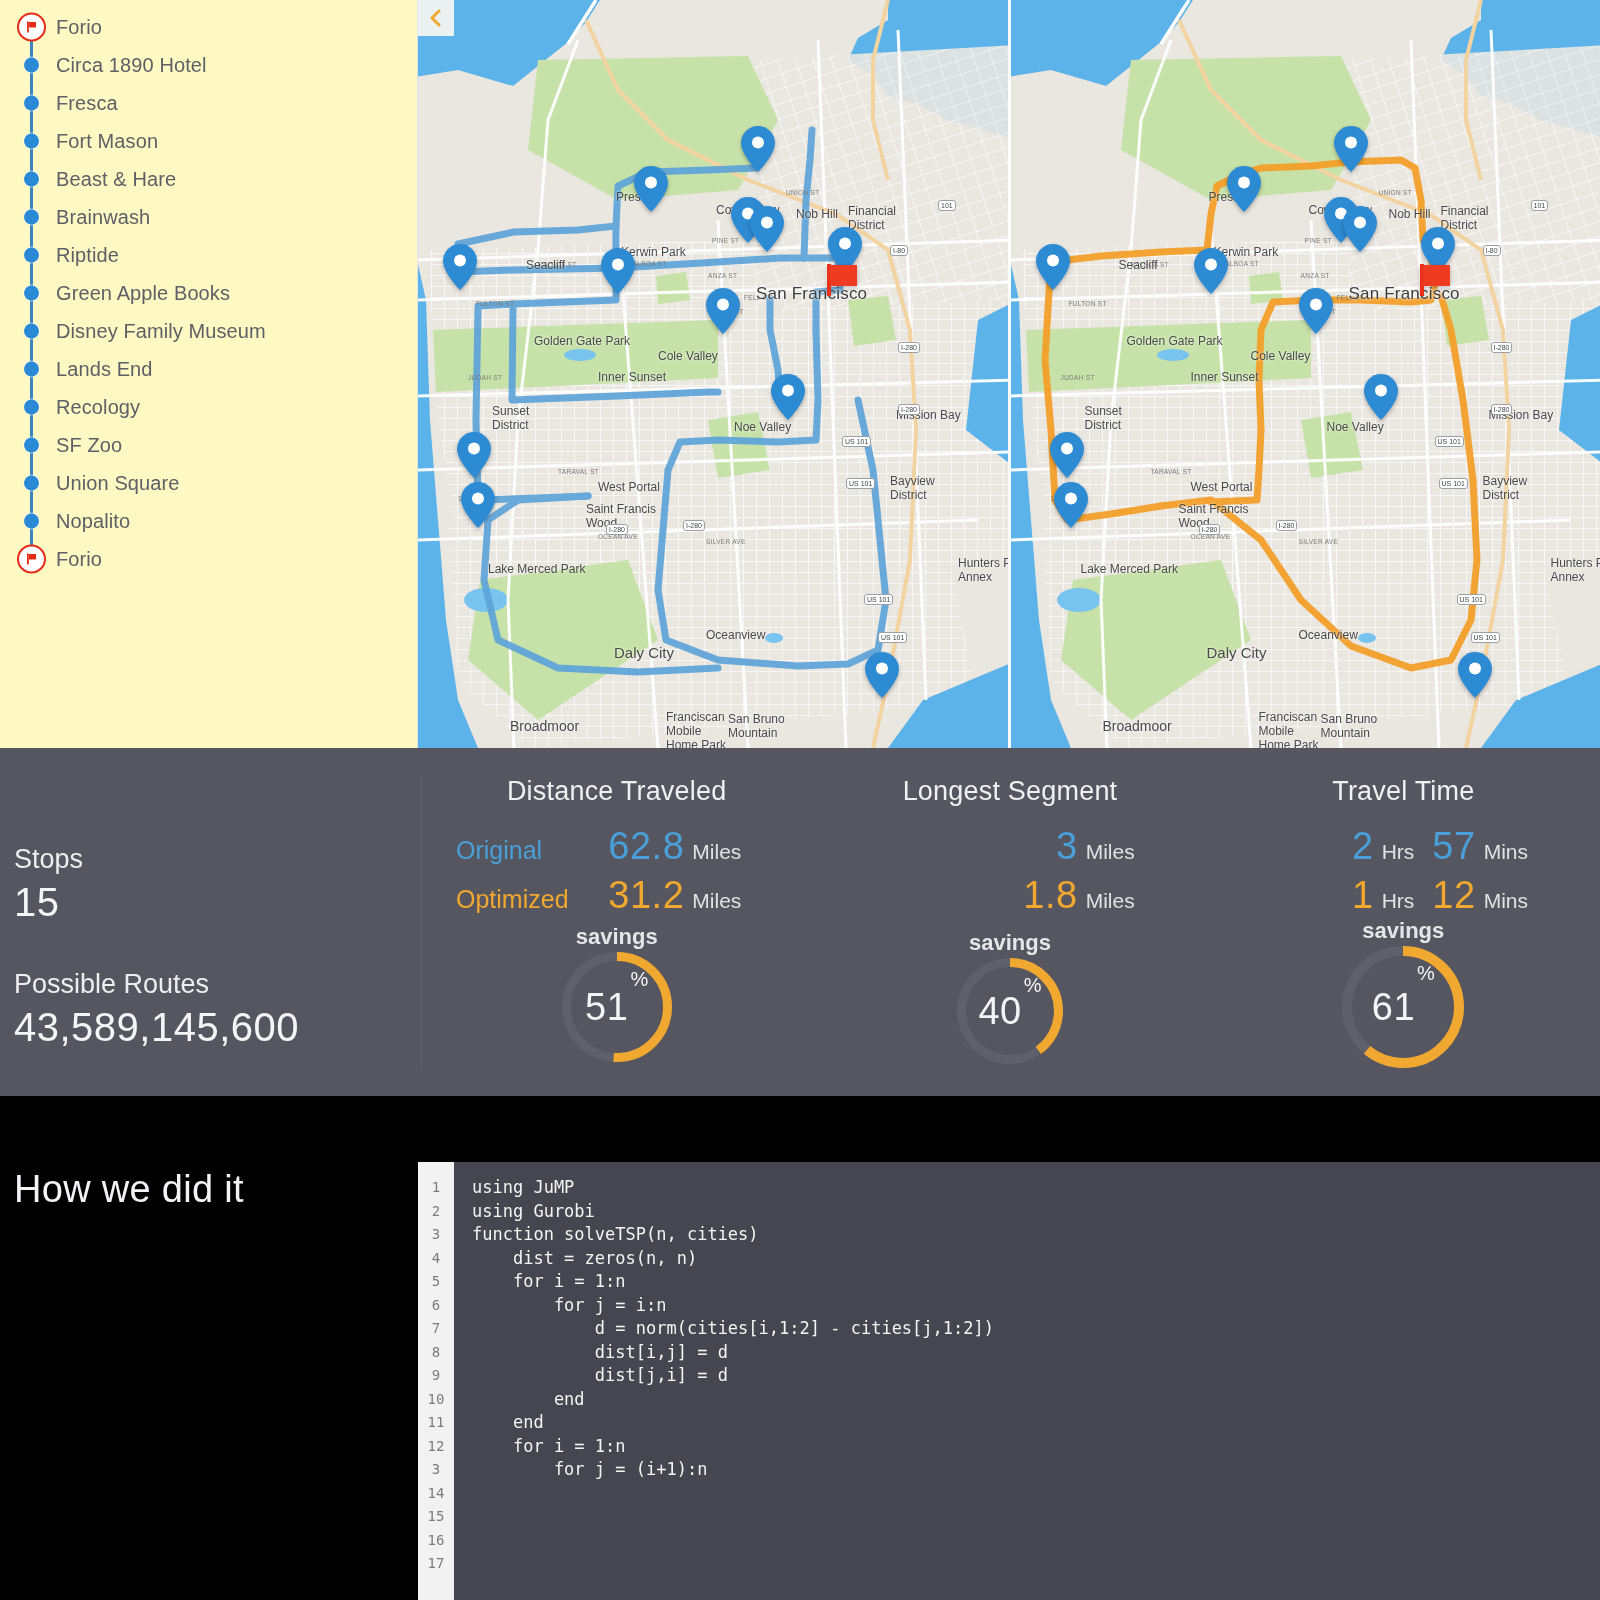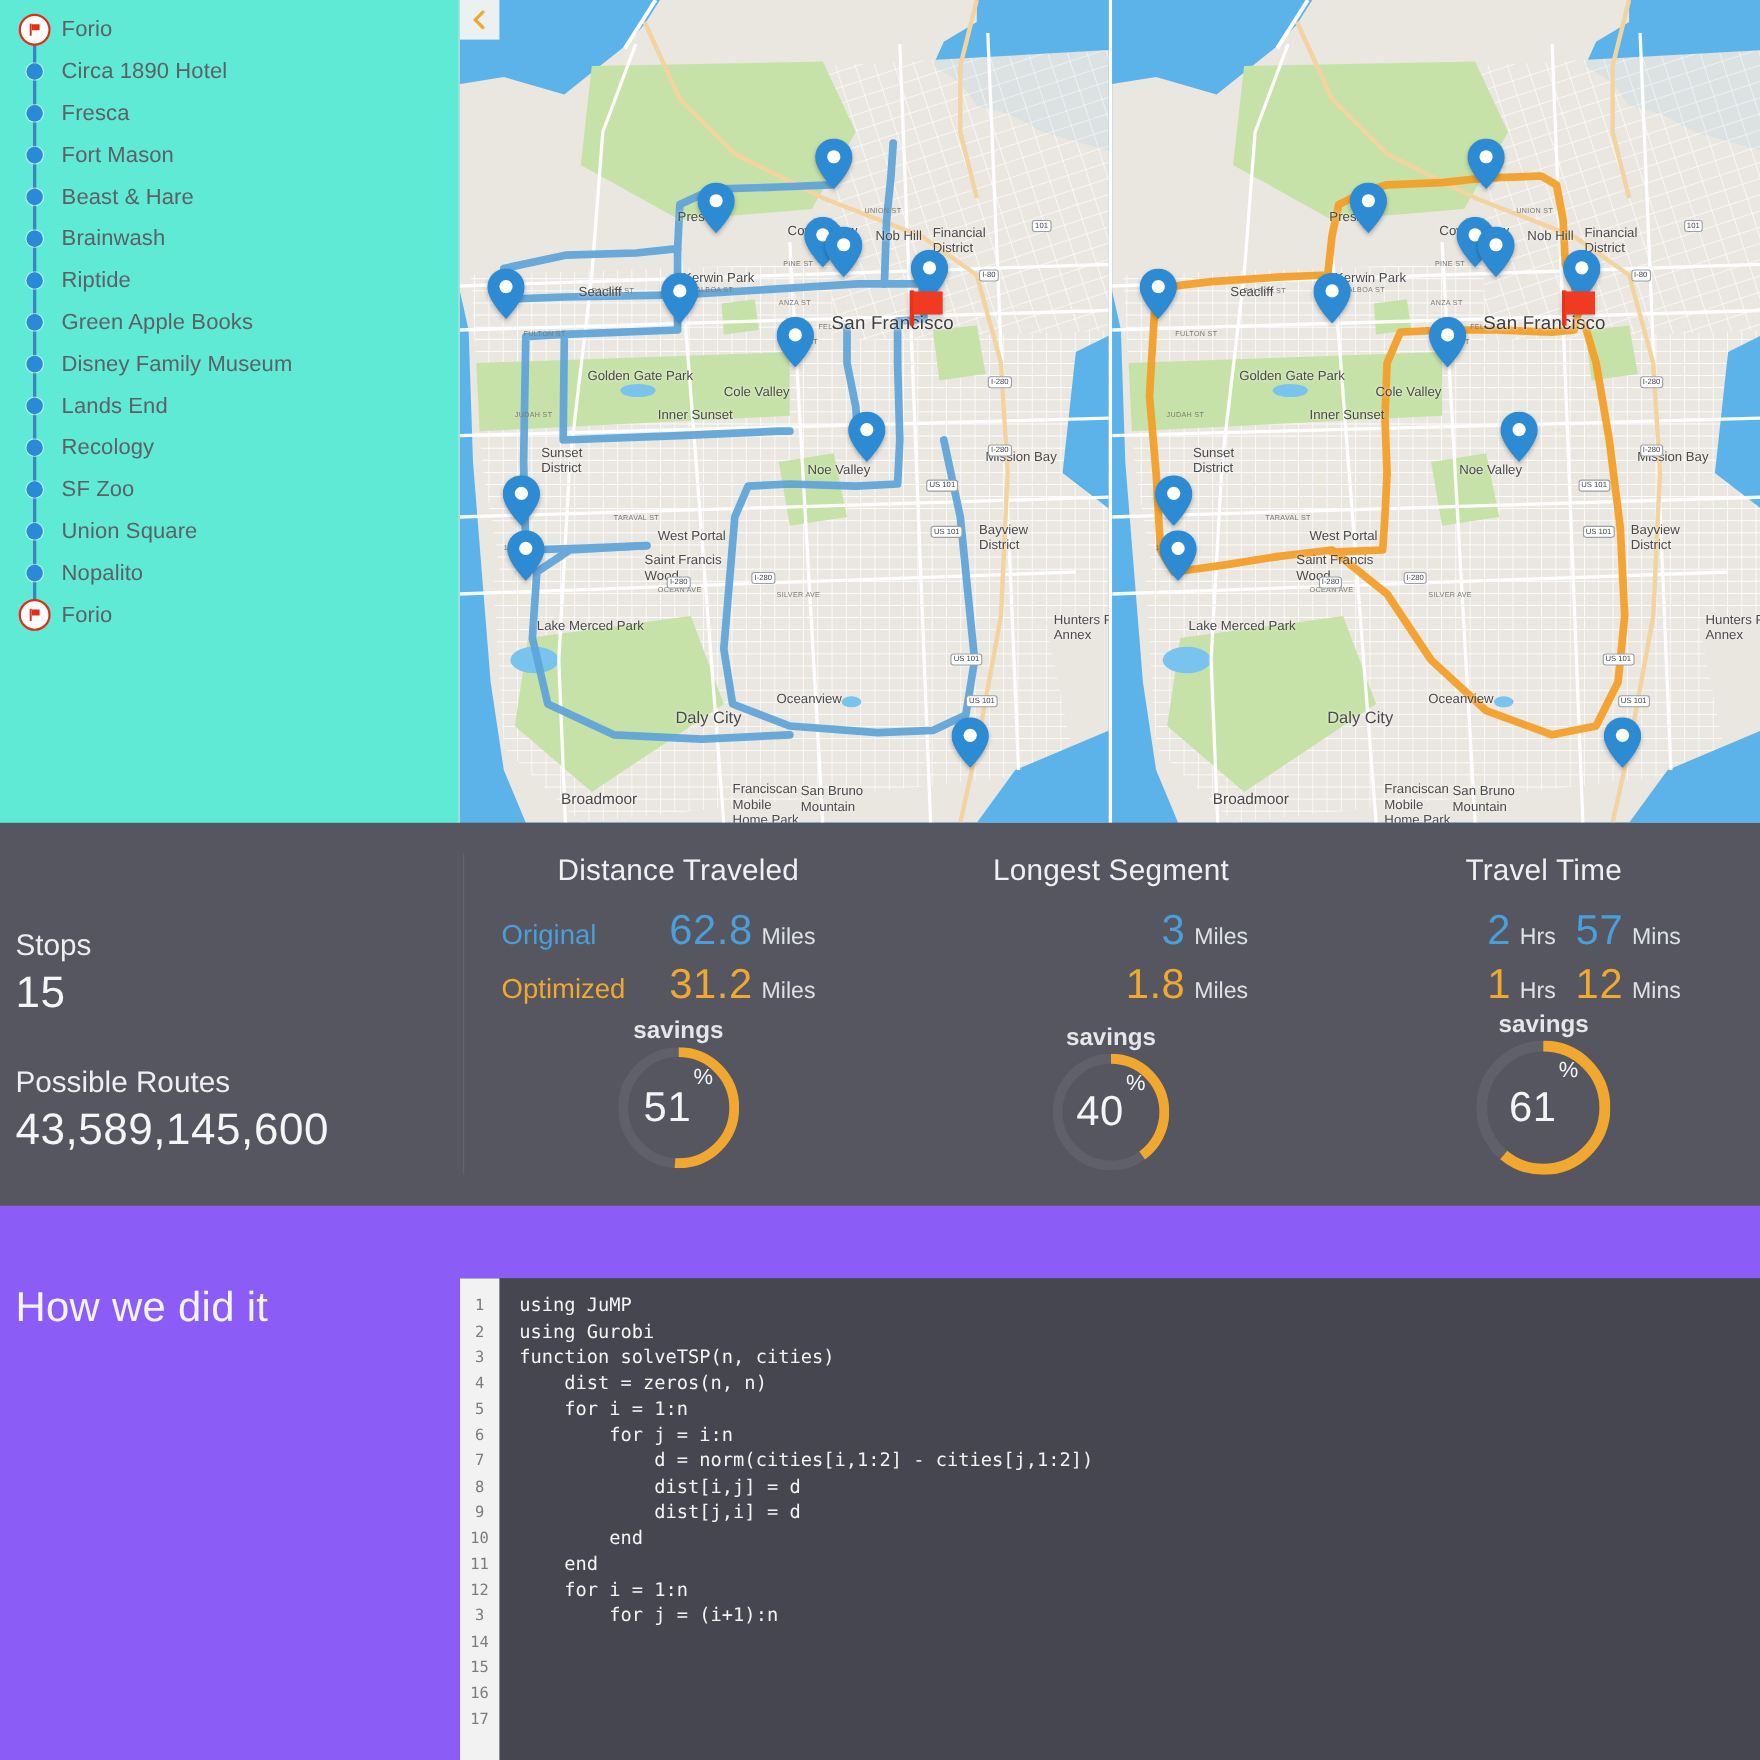--- a/index.html
+++ b/index.html
@@ -13,21 +13,21 @@
   
   .top-region {
     position: absolute; left: 0; top: 0;
     width: 1600px; height: 748px;
     display: flex;
   }
 
   
   .sidebar {
     width: 418px; height: 948px;
-    background: #5eead4;
+    background: #fef9c3;
     position: relative;
     border-right: 1px solid #e3e5e8;
     flex: 0 0 418px;
   }
   .stop-list { position: relative; padding-top: 8px; }
   .stop-list::before {
     content: "";
     position: absolute;
     left: 30px; top: 24px; bottom: 26px;
     width: 3px;
@@ -268,21 +268,21 @@
     align-self: flex-start;
     margin-top: 16px;
     margin-left: 2px;
   }
 
   
   .how-region {
     position: absolute;
     left: 0; top: 1096px;
     width: 1600px; height: 504px;
-    background: #8b5cf6;
+    background: #000000;
   }
   .how-title {
     position: absolute;
     left: 14px; top: 72px;
     font-size: 38px;
     color: #f2f3f5;
     font-weight: 300;
     letter-spacing: 0.3px;
   }
   .code-block {

